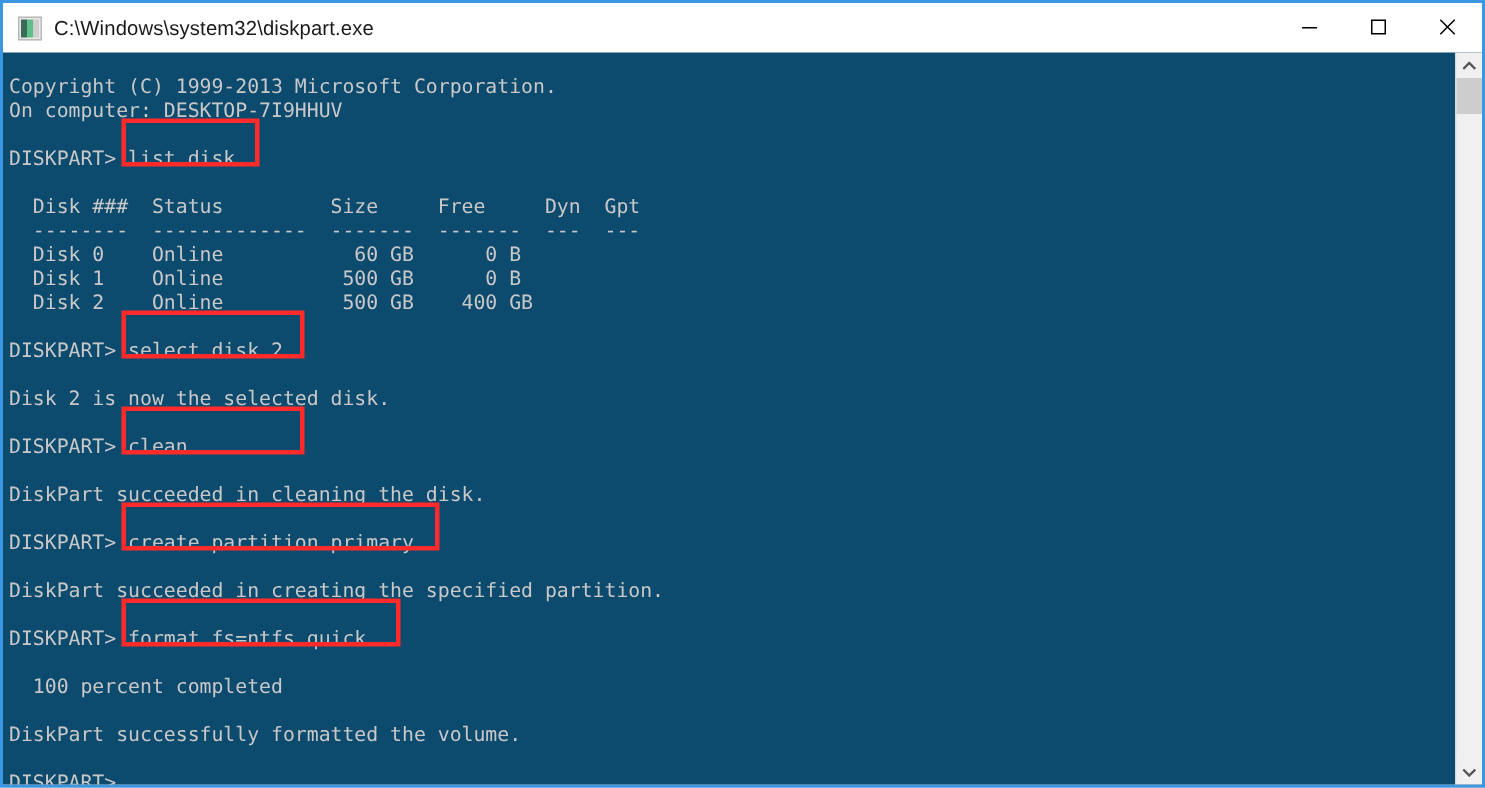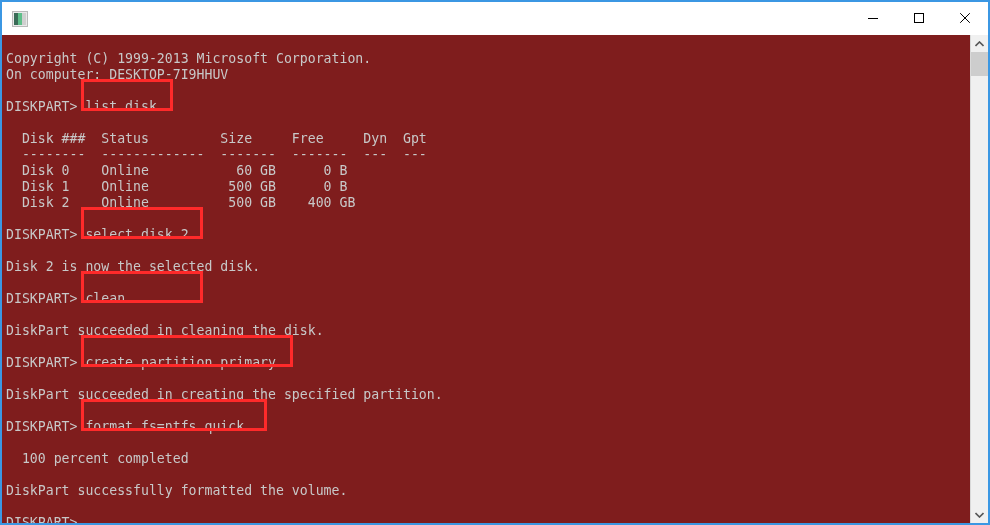--- a/index.html
+++ b/index.html
@@ -46,21 +46,21 @@
   .wbtn{
     width:46px;height:31px;
     display:flex;align-items:center;justify-content:center;
     background:transparent;border:0;padding:0;
     cursor:default;
   }
   .wbtn svg{display:block;}
   
   .console{
     flex:1 1 auto;
-    background:#7f1d1d;
+    background:#0c4a6e;
     position:relative;
     overflow:hidden;
   }
   .console-text{
     position:absolute;
     left:4px;top:3px;
     font-family:"DejaVu Sans Mono", monospace;
     font-size:13.2px;
     line-height:16px;
     color:#c8c8c8;
@@ -96,20 +96,21 @@
 <body>
 
 <div class="window">
 
   <div class="titlebar">
     <div class="title-icon">
       <span class="ti-a"></span>
         <span class="ti-b"></span>
         <span class="ti-c"></span>
     </div>
+    <div class="title-text">C:\Windows\system32\diskpart.exe</div>
 
     <div class="win-controls">
       <button class="wbtn">
         <svg width="12" height="12" viewBox="0 0 12 12">
           <line x1="1" y1="6.5" x2="11" y2="6.5" stroke="#000" stroke-width="1"></line>
         </svg>
       </button>
       <button class="wbtn">
         <svg width="12" height="12" viewBox="0 0 12 12">
           <rect x="1.5" y="1.5" width="9" height="9" fill="none" stroke="#000" stroke-width="1"></rect>

